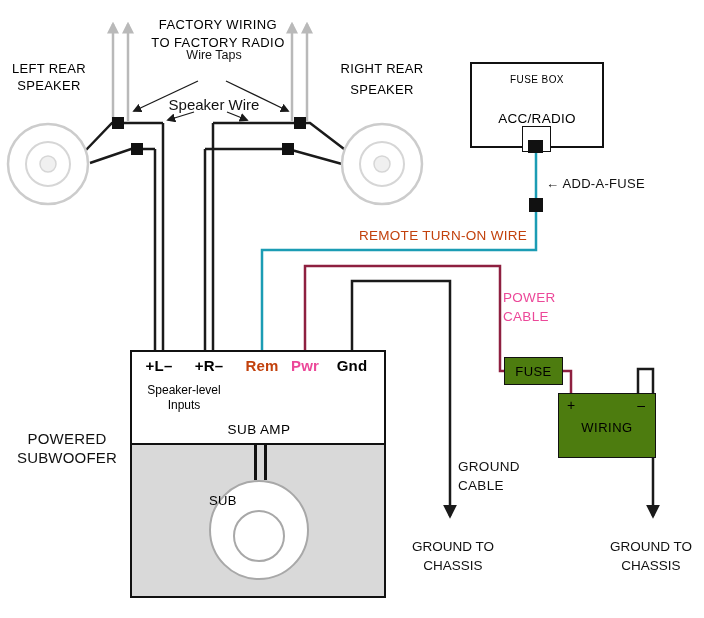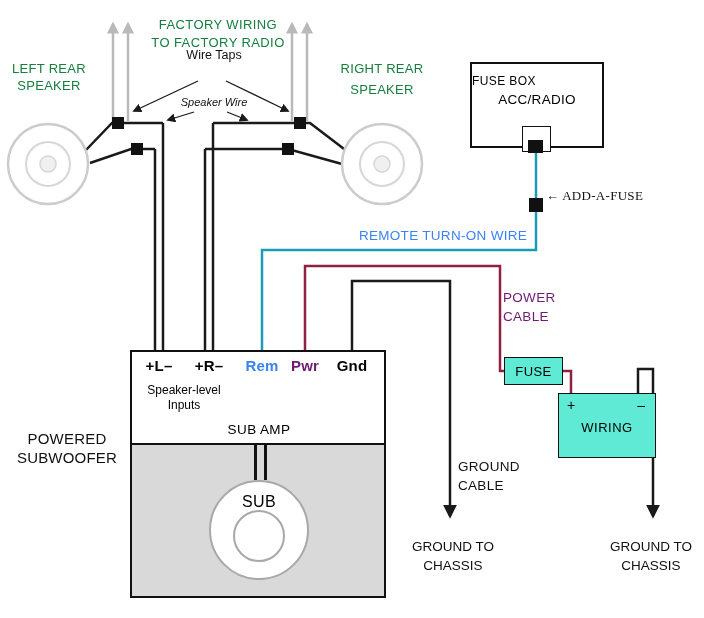--- a/index.html
+++ b/index.html
@@ -5,31 +5,31 @@
   * { box-sizing: border-box; margin: 0; padding: 0; }
   body { background: #ffffff; font-family: "Liberation Sans", sans-serif; }
   #stage {
     position: relative; width: 704px; height: 618px;
     background: #ffffff; overflow: hidden;
     font-family: "Liberation Sans", sans-serif;
   }
   svg.layer { position: absolute; left: 0; top: 0; }
   .lbl { position: absolute; color: #111; }
   .pre { white-space: pre-line; }
-  .gray  { color: #15803d; }
-  .teal  { color: #3b82f6; }
-  .crimson { color: #701a75; }
+  .gray  { color: #000000; }
+  .teal  { color: #c2410c; }
+  .crimson { color: #ec4899; }
   .center { text-align: center; }
   .box { position: absolute; background: #fff; border: 2px solid #111; }
-  .thinbox { position: absolute; background: #5eead4; border: 1.5px solid #111; }
+  .thinbox { position: absolute; background: #4d7c0f; border: 1.5px solid #111; }
 
   
   #fusebox { left: 470px; top: 62px; width: 134px; height: 86px; }
-  #fusebox .t1 { margin-top: 10px; font-size: 12px; letter-spacing: .4px; }
-  #fusebox .t2 { margin-top: 4px; text-align: center; font-size: 13.5px; letter-spacing: .3px; }
+  #fusebox .t1 { margin-top: 10px; text-align: center; font-size: 10px; letter-spacing: .4px; }
+  #fusebox .t2 { margin-top: 26px; text-align: center; font-size: 13.5px; letter-spacing: .3px; }
   #fb-connector { position: absolute; left: 50px; top: 62px; width: 29px; height: 26px;
                   background: #fff; border: 1.5px solid #111; }
   #fb-connector .plug { position: absolute; left: 5px; top: 13px; width: 15px; height: 13px; background: #111; }
 
   
   #fuse-small { left: 504px; top: 357px; width: 59px; height: 28px;
                 display: flex; align-items: center; justify-content: center;
                 font-size: 13px; letter-spacing: .4px; }
 
   
@@ -48,30 +48,30 @@
   #amp-name { position: absolute; left: 127px; top: 70px; transform: translateX(-50%);
               font-size: 13.5px; letter-spacing: .4px; }
   #amp-speaker-area { position: absolute; left: -2px; right: -2px; bottom: -2px; top: 91px;
                       background: #d9d9d9; border: 2px solid #111; }
   .sub-wire { position: absolute; top: 0; width: 2.5px; height: 35px; background: #111; }
   #sub-wire-a { left: 122px; } #sub-wire-b { left: 132px; }
   #sub-outer { position: absolute; left: 77px; top: 35px; width: 100px; height: 100px;
                border: 2px solid #a8a8a8; border-radius: 50%; background: #fff; }
   #sub-inner { position: absolute; left: 101px; top: 65px; width: 52px; height: 52px;
                border: 2px solid #a8a8a8; border-radius: 50%; background: #fff; }
-  #sub-label { position: absolute; left: 77px; top: 48px; width: 100px; text-align: center;
-               font-size: 16px; letter-spacing: .3px; }
+  #sub-label { position: absolute; left: 77px; top: 48px; width: 100px; text-align: left;
+               font-size: 13px; letter-spacing: .3px; }
 
   
   #factory-label       { left: 138px; top: 16px; width: 160px; font-size: 13px; line-height: 18px; letter-spacing: .4px; }
   #left-spk-label      { left: 3px;   top: 60px; width: 92px;  font-size: 13px; line-height: 17px; letter-spacing: .3px; }
   #right-spk-label     { left: 336px; top: 58px; width: 92px;  font-size: 13px; line-height: 21px; letter-spacing: .3px; }
   #wiretaps-label      { left: 168px; top: 48px; width: 92px;  font-size: 12.5px; }
-  #spkwire-label       { left: 166px; top: 96px; width: 96px;  font-size: 11px; font-style: italic; }
-  #addafuse-label      { left: 546px; top: 188px; font-size: 13px; letter-spacing: .3px; font-family: Liberation Serif, serif; }
+  #spkwire-label       { left: 166px; top: 96px; width: 96px;  font-size: 15px; }
+  #addafuse-label      { left: 546px; top: 176px; font-size: 13px; letter-spacing: .3px; }
   #remote-label        { left: 352px; top: 228px; width: 182px; font-size: 13.5px; letter-spacing: .3px; }
   #powercable-label    { left: 503px; top: 288px; font-size: 13.5px; line-height: 19px; letter-spacing: .3px; }
   #groundcable-label   { left: 458px; top: 457px; font-size: 13.5px; line-height: 19px; letter-spacing: .3px; }
   #gndchassis-l-label  { left: 397px; top: 537px; width: 112px; font-size: 13.5px; line-height: 19px; }
   #gndchassis-r-label  { left: 595px; top: 537px; width: 112px; font-size: 13.5px; line-height: 19px; }
   #powered-sub-label   { left: 10px;  top: 429px; width: 114px; font-size: 15px; line-height: 19px; letter-spacing: .2px; }
 </style>
 </head>
 <body>
 

